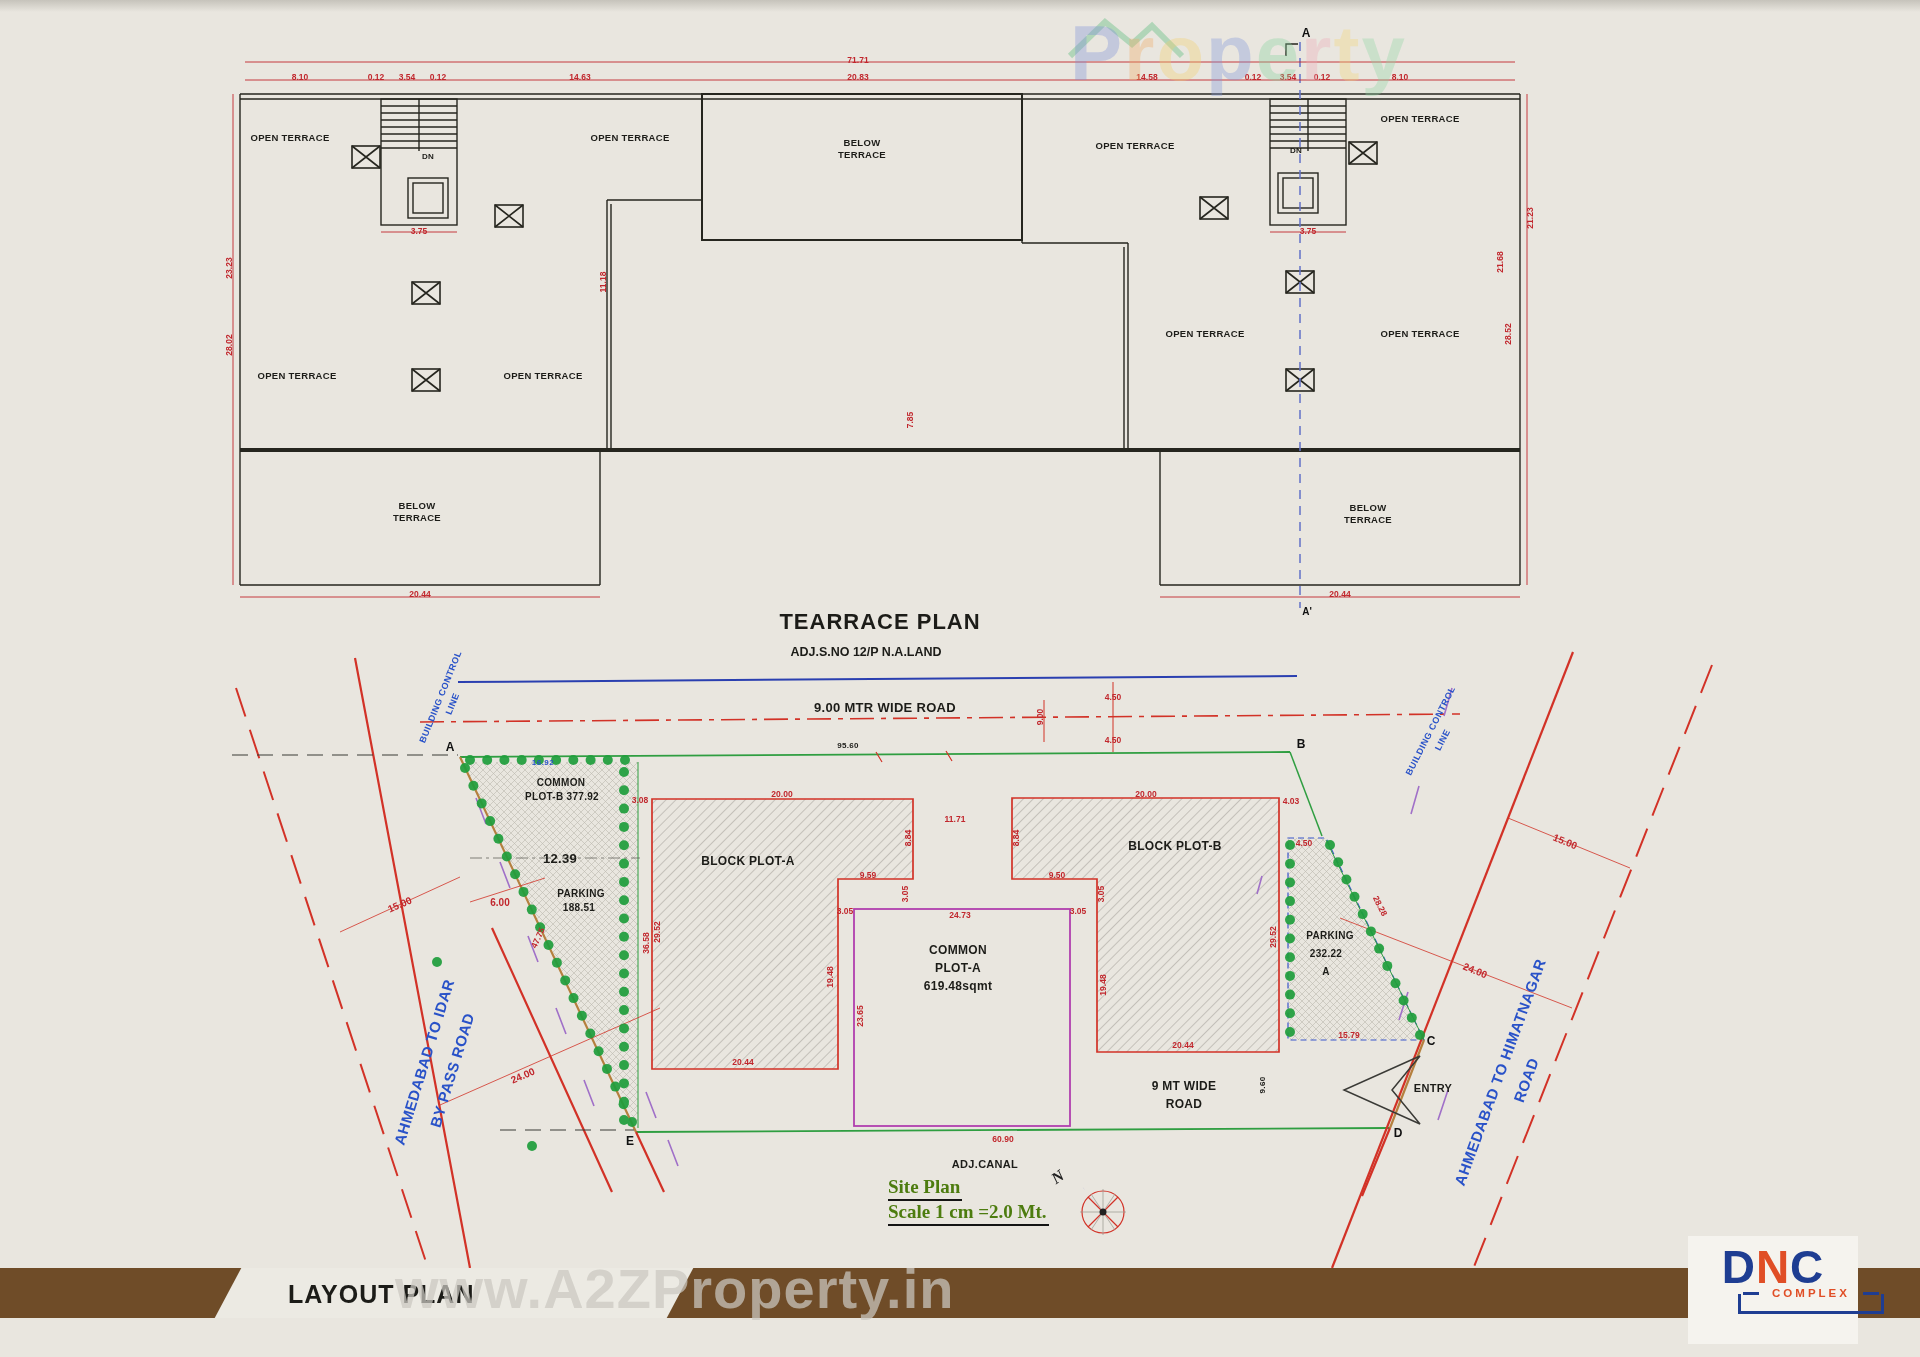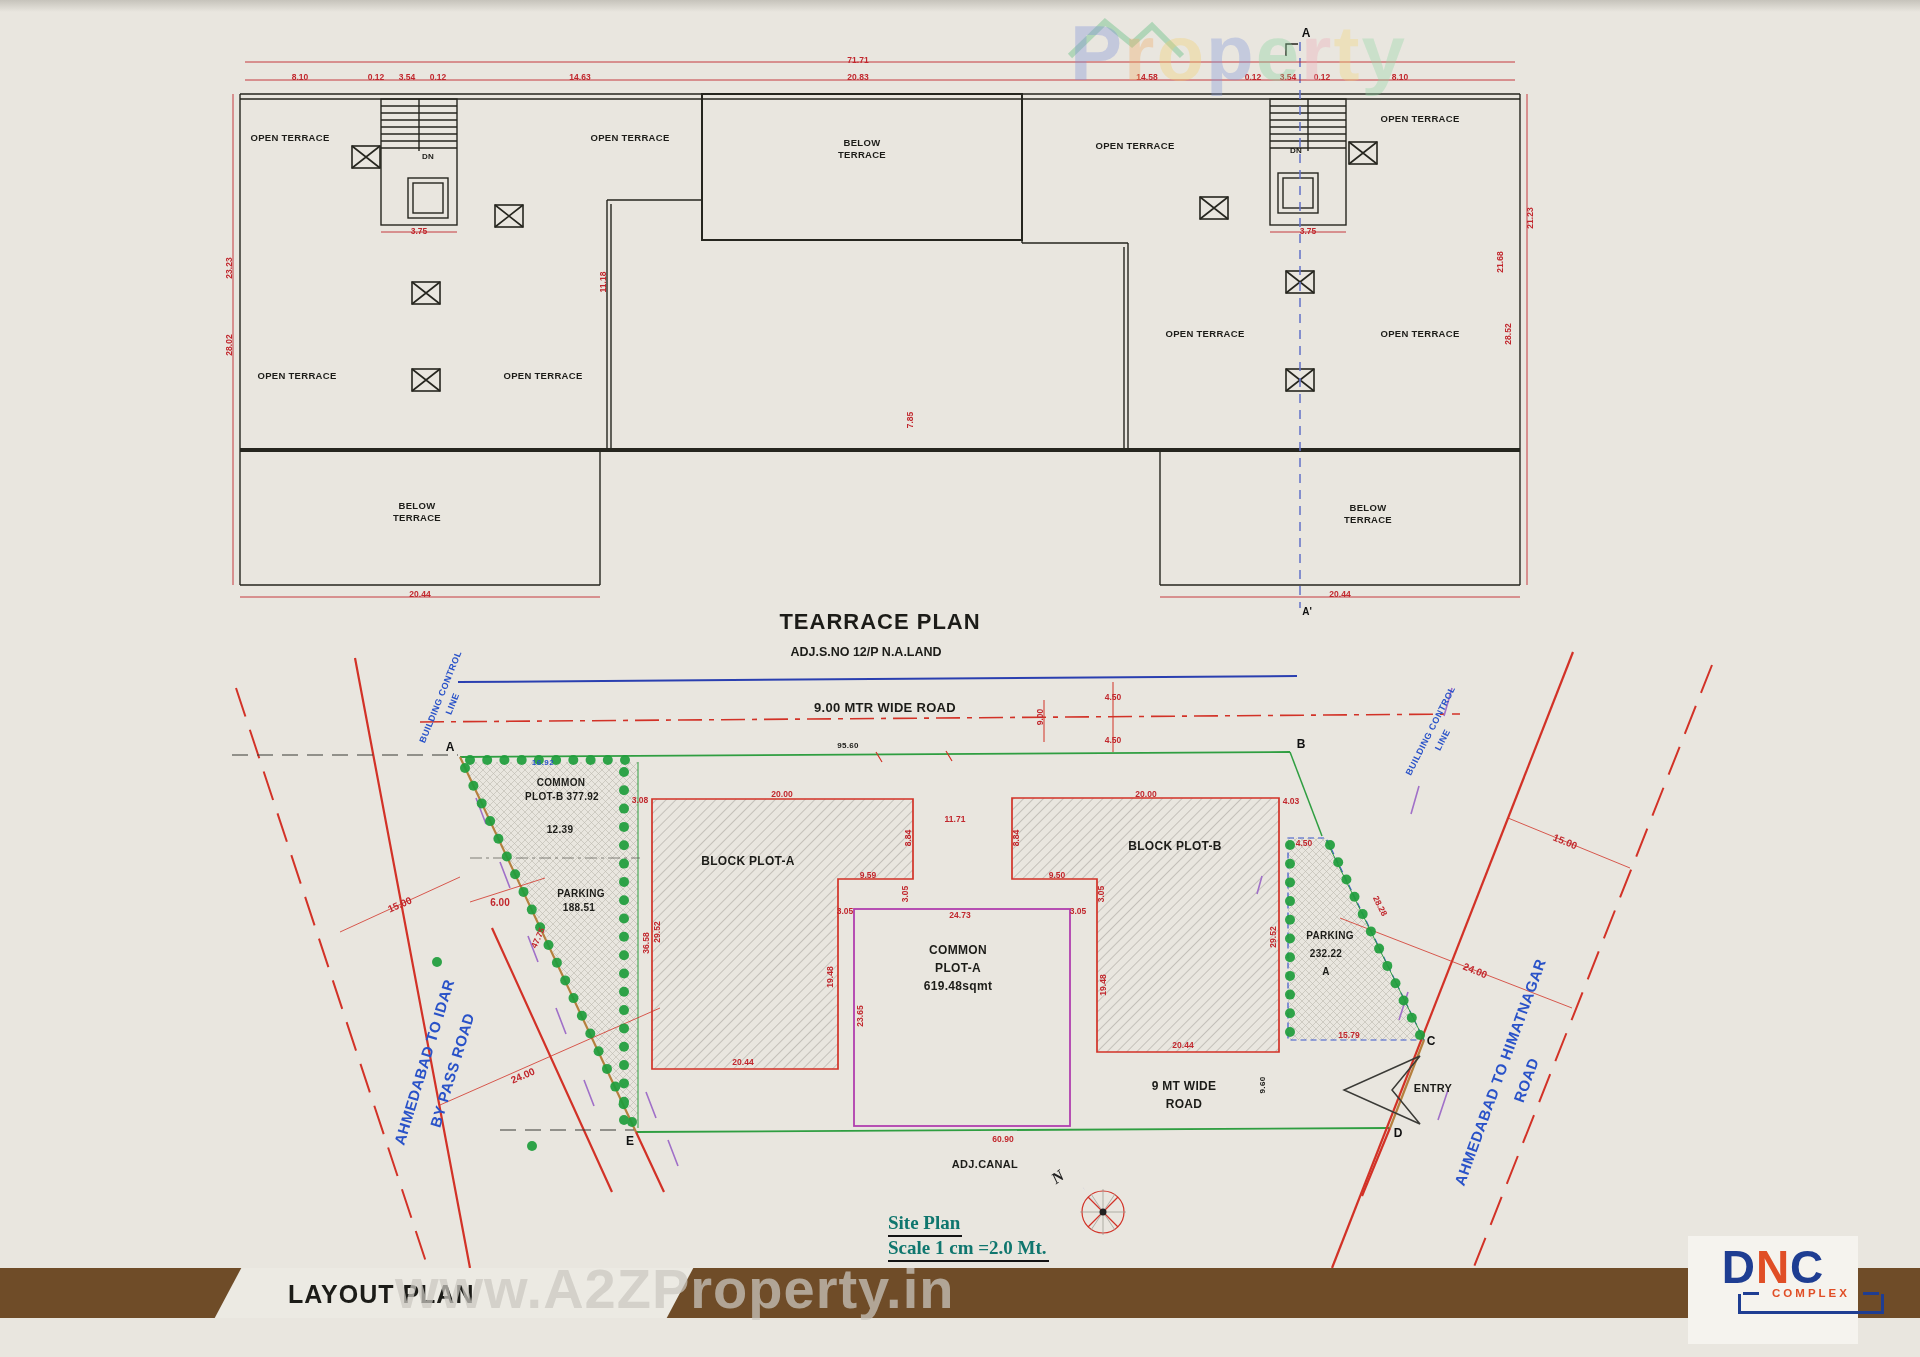--- a/index.html
+++ b/index.html
@@ -9,22 +9,22 @@
              background:linear-gradient(#c6c3bb,#e9e6df);}
   svg.draw{position:absolute;left:0;top:0;}
   
   .anno{position:absolute;white-space:nowrap;transform:translate(-50%,-50%);line-height:1;}
   .dim{color:#c1272d;font-size:8.5px;font-weight:bold;}
   .lbl{color:#1c1c18;font-size:9.5px;font-weight:bold;letter-spacing:.3px;}
   .pt{color:#111;font-size:12px;font-weight:bold;}
   .blu{color:#2952c8;font-size:9px;font-weight:bold;letter-spacing:.5px;}
   .big-title{position:absolute;transform:translate(-50%,-50%);font-size:22px;font-weight:bold;color:#1c1c18;letter-spacing:1px;}
   .adj-land{position:absolute;transform:translate(-50%,-50%);font-size:12.5px;font-weight:bold;color:#1c1c18;}
-  .tb{position:absolute;font-family:"Liberation Serif",serif;font-weight:bold;color:#0f766e;
-      font-size:19px;border-bottom:2px solid #141414;padding:0 2px 1px 0;margin-top:36px;}
+  .tb{position:absolute;font-family:"Liberation Serif",serif;font-weight:bold;color:#4d7c0f;
+      font-size:19px;border-bottom:2px solid #141414;padding:0 2px 1px 0;}
   .north-n{position:absolute;font-family:"Liberation Serif",serif;font-style:italic;font-weight:bold;
            font-size:16px;color:#222;transform:rotate(-35deg);}
   
   .wm-top{position:absolute;left:1048px;top:8px;display:flex;align-items:flex-start;
           font-weight:bold;font-size:78px;opacity:.34;letter-spacing:2px;}
   .wm-top span{display:inline-block;}
   .wm-top .sm{font-size:48px;margin-top:6px;}
   .wm-gap{width:22px;}
   
   .footer-bar{position:absolute;left:0;top:1268px;width:1920px;height:50px;background:#6f4c28;}
@@ -271,21 +271,21 @@
       <span class="anno lbl" style="left: 428px; top: 157px; font-size: 8px; transform: translate(-50%, -50%) rotate(0deg);">DN</span>
       <span class="anno lbl" style="left: 1296px; top: 151px; font-size: 8px; transform: translate(-50%, -50%) rotate(0deg);">DN</span>
       <span class="anno pt" style="left: 1306px; top: 33px; transform: translate(-50%, -50%) rotate(0deg);">A</span>
       <span class="anno pt" style="left: 1307px; top: 612px; font-size: 10px; transform: translate(-50%, -50%) rotate(0deg);">A'</span>
       <span class="anno lbl" style="left: 885px; top: 707px; font-size: 13px; transform: translate(-50%, -50%) rotate(0deg);">9.00 MTR WIDE ROAD</span>
       <span class="anno lbl" style="left: 848px; top: 746px; font-size: 8px; transform: translate(-50%, -50%) rotate(0deg);">95.60</span>
       <span class="anno lbl" style="left: 561px; top: 783px; font-size: 10px; transform: translate(-50%, -50%) rotate(0deg);">COMMON</span>
       <span class="anno lbl" style="left: 562px; top: 797px; font-size: 10px; transform: translate(-50%, -50%) rotate(0deg);">PLOT-B 377.92</span>
       <span class="anno lbl" style="left: 581px; top: 894px; font-size: 10px; transform: translate(-50%, -50%) rotate(0deg);">PARKING</span>
       <span class="anno lbl" style="left: 579px; top: 908px; font-size: 10px; transform: translate(-50%, -50%) rotate(0deg);">188.51</span>
-      <span class="anno lbl" style="left: 560px; top: 830px; font-size: 10px; transform: translate(-50%, -50%) rotate(0deg);">12.39</span>
+      <span class="anno lbl" style="left: 560px; top: 858px; font-size: 13px; transform: translate(-50%, -50%) rotate(0deg);">12.39</span>
       <span class="anno lbl" style="left: 748px; top: 861px; font-size: 12px; transform: translate(-50%, -50%) rotate(0deg);">BLOCK PLOT-A</span>
       <span class="anno lbl" style="left: 1175px; top: 846px; font-size: 12px; transform: translate(-50%, -50%) rotate(0deg);">BLOCK PLOT-B</span>
       <span class="anno lbl" style="left: 958px; top: 950px; font-size: 12px; transform: translate(-50%, -50%) rotate(0deg);">COMMON</span>
       <span class="anno lbl" style="left: 958px; top: 968px; font-size: 12px; transform: translate(-50%, -50%) rotate(0deg);">PLOT-A</span>
       <span class="anno lbl" style="left: 958px; top: 986px; font-size: 12px; transform: translate(-50%, -50%) rotate(0deg);">619.48sqmt</span>
       <span class="anno lbl" style="left: 1330px; top: 936px; font-size: 10px; transform: translate(-50%, -50%) rotate(0deg);">PARKING</span>
       <span class="anno lbl" style="left: 1326px; top: 954px; font-size: 10px; transform: translate(-50%, -50%) rotate(0deg);">232.22</span>
       <span class="anno lbl" style="left: 1326px; top: 972px; font-size: 10px; transform: translate(-50%, -50%) rotate(0deg);">A</span>
       <span class="anno lbl" style="left: 1184px; top: 1086px; font-size: 12px; transform: translate(-50%, -50%) rotate(0deg);">9 MT WIDE</span>
       <span class="anno lbl" style="left: 1184px; top: 1104px; font-size: 12px; transform: translate(-50%, -50%) rotate(0deg);">ROAD</span>

